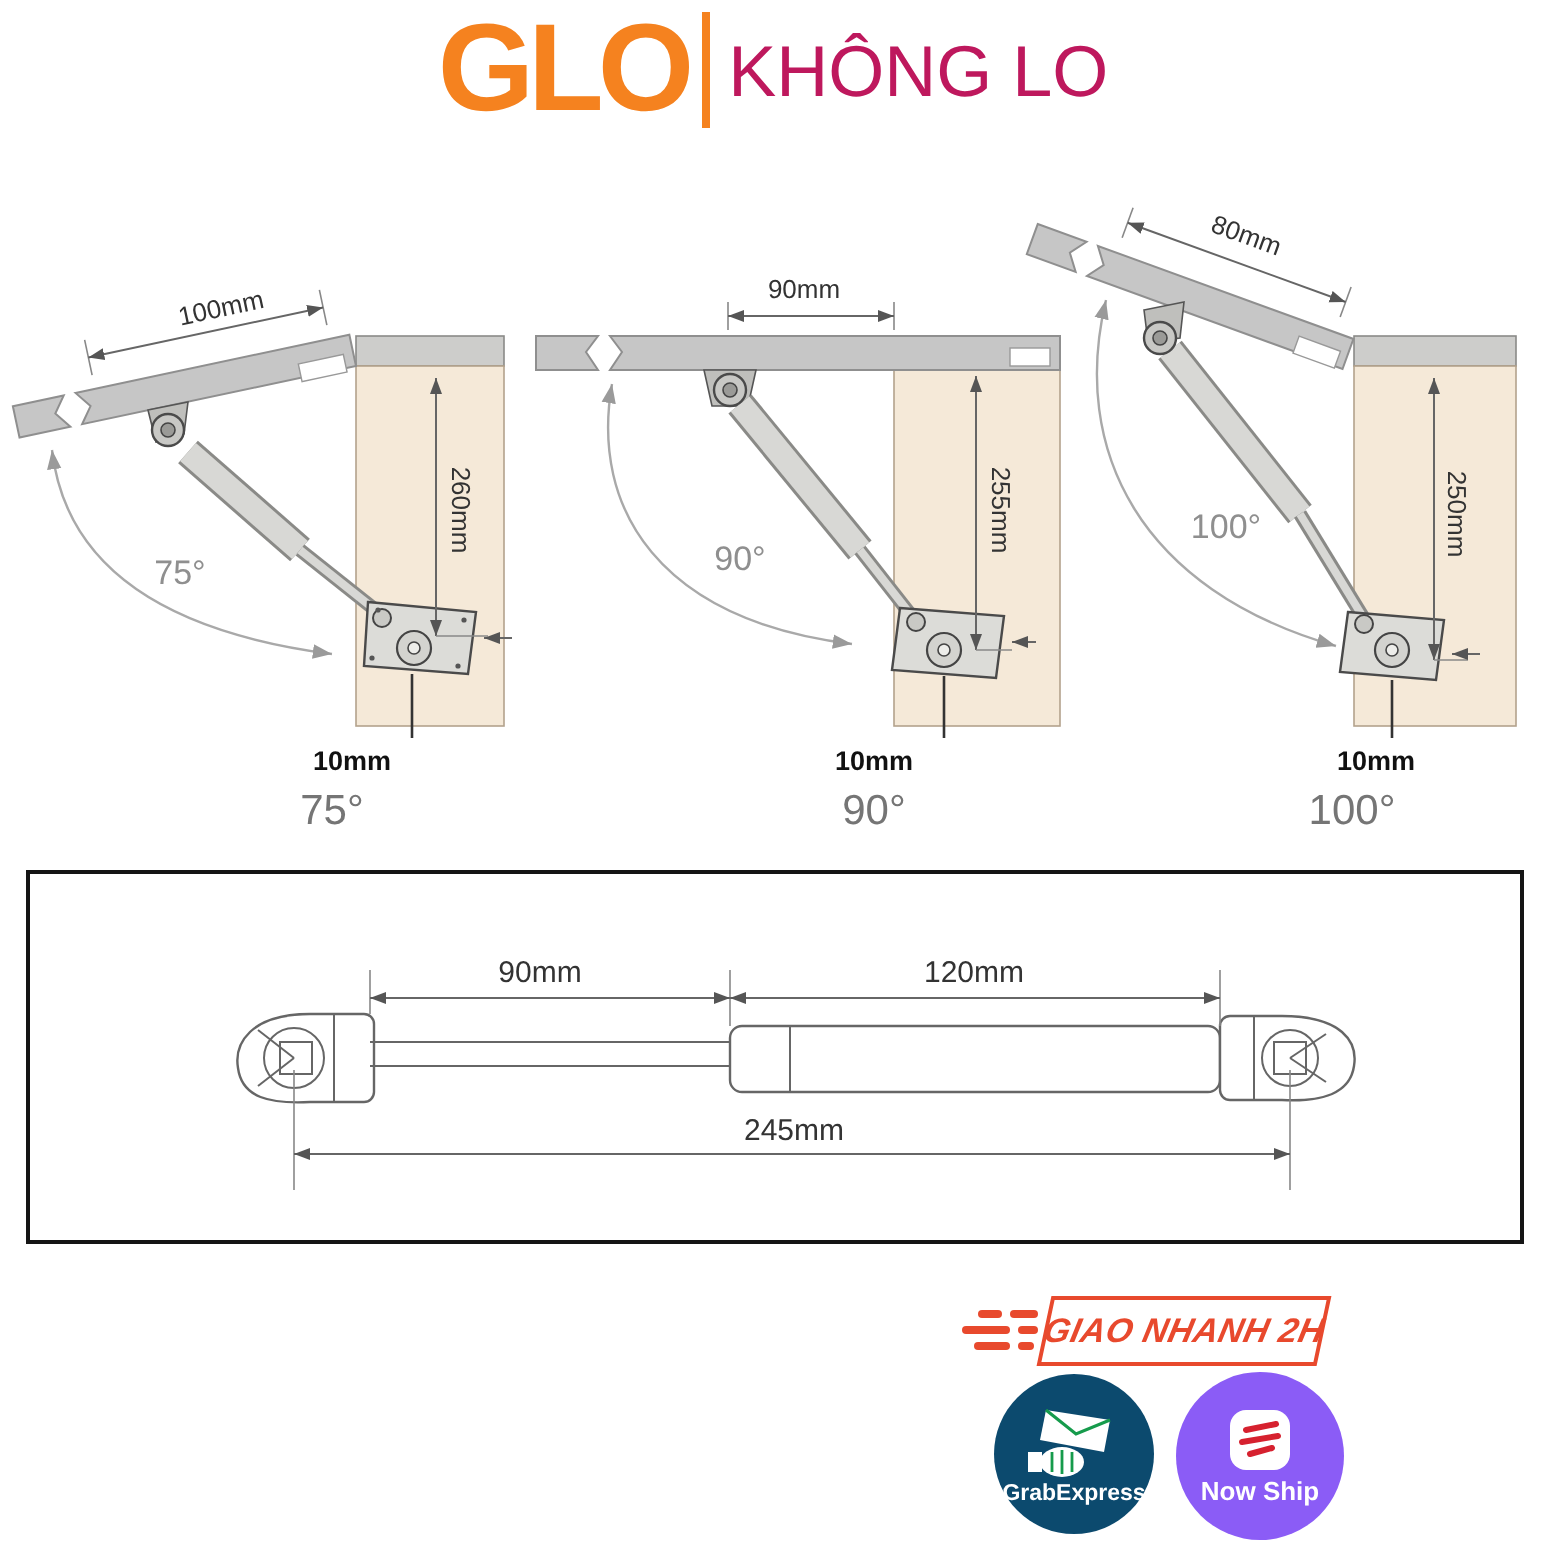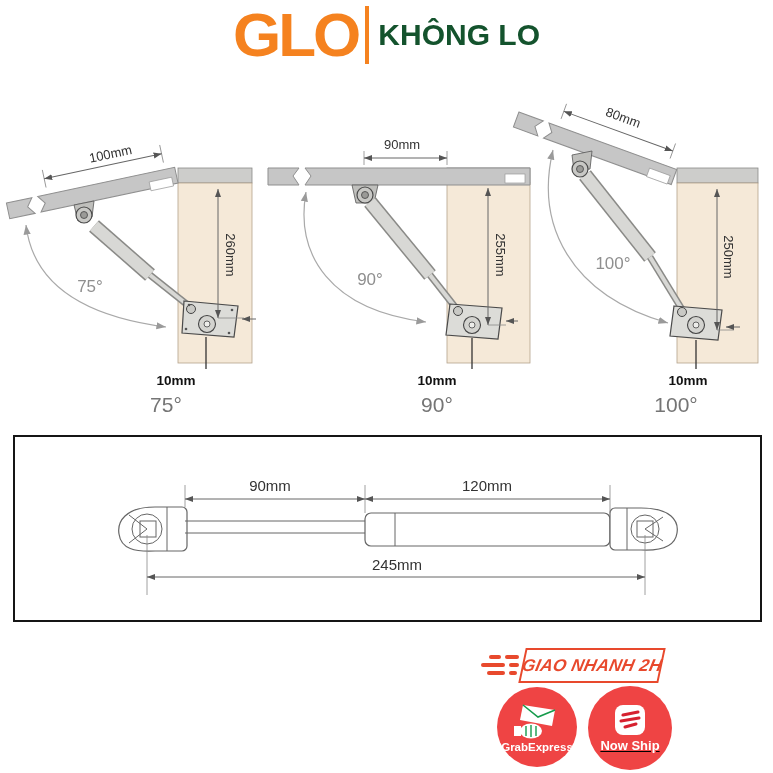--- a/index.html
+++ b/index.html
@@ -3,21 +3,21 @@
 <meta charset="utf-8">
 <style>
   html,body{margin:0;padding:0;background:#fff;}
   .page{position:relative;width:773px;height:773px;background:#fff;overflow:hidden;
         font-family:"Liberation Sans",sans-serif;}
   
   .logo{position:absolute;left:0;top:6px;width:100%;display:flex;justify-content:center;align-items:center;}
   .logo-glo{font-size:62px;font-weight:bold;color:#F5821F;letter-spacing:-3px;line-height:.95;}
   .logo-div{width:4px;height:58px;background:#F5821F;margin:0 9px 0 7px;}
   .logo-tag{display:flex;flex-direction:column;justify-content:center;}
-  .logo-tag div{font-size:30px;font-weight:bold;color:#14532d;line-height:1.15;}
+  .logo-tag div{font-size:36px;font-weight:normal;color:#be185d;line-height:1.15;}
   
   svg text{font-family:"Liberation Sans",sans-serif;}
   .dim-text{font-size:13px;fill:#333;}
   .dim-bold{font-size:13.5px;font-weight:bold;fill:#111;}
   .angle-text{font-size:17px;fill:#8f8f8f;}
   .caption-text{font-size:21px;fill:#757575;}
   .spec-text{font-size:15px;fill:#333;}
   .dimline{stroke:#666;stroke-width:1;fill:none;}
   .tick{stroke:#888;stroke-width:.8;}
   .arc{stroke:#a9a9a9;stroke-width:1.2;fill:none;}
@@ -31,22 +31,22 @@
   .spec-stroke{stroke:#666;stroke-width:1.2;fill:#fff;}
   .spec-thin{stroke:#666;stroke-width:1;fill:none;}
   
   .specbox{position:absolute;left:13px;top:435px;width:745px;height:183px;border:2px solid #151515;background:#fff;}
   
   .fastbadge{position:absolute;left:522px;top:648px;width:120px;height:31px;border:2.5px solid #E8492D;
              transform:skewX(-12deg);display:flex;align-items:center;justify-content:center;padding:0 8px;}
   .fastbadge span{font-size:17px;font-weight:bold;font-style:italic;color:#E8492D;white-space:nowrap;letter-spacing:.3px;}
   .dash{position:absolute;height:4px;border-radius:2px;background:#E8492D;}
   .circlebadge{position:absolute;border-radius:50%;display:flex;flex-direction:column;align-items:center;justify-content:center;}
-  .grab{left:497px;top:687px;width:80px;height:80px;background:#ef4444;}
-  .now{left:588px;top:686px;width:84px;height:84px;background:#ef4444;text-decoration:underline;}
+  .grab{left:497px;top:687px;width:80px;height:80px;background:#0c4a6e;}
+  .now{left:588px;top:686px;width:84px;height:84px;background:#8b5cf6;}
   .circlebadge .lbl{color:#fff;font-weight:bold;margin-top:1px;}
   .grab .lbl{font-size:11.5px;}
   .now .lbl{font-size:13px;}
 </style>
 </head>
 <body>
 
 <div class="page">
 
   <div class="logo">

